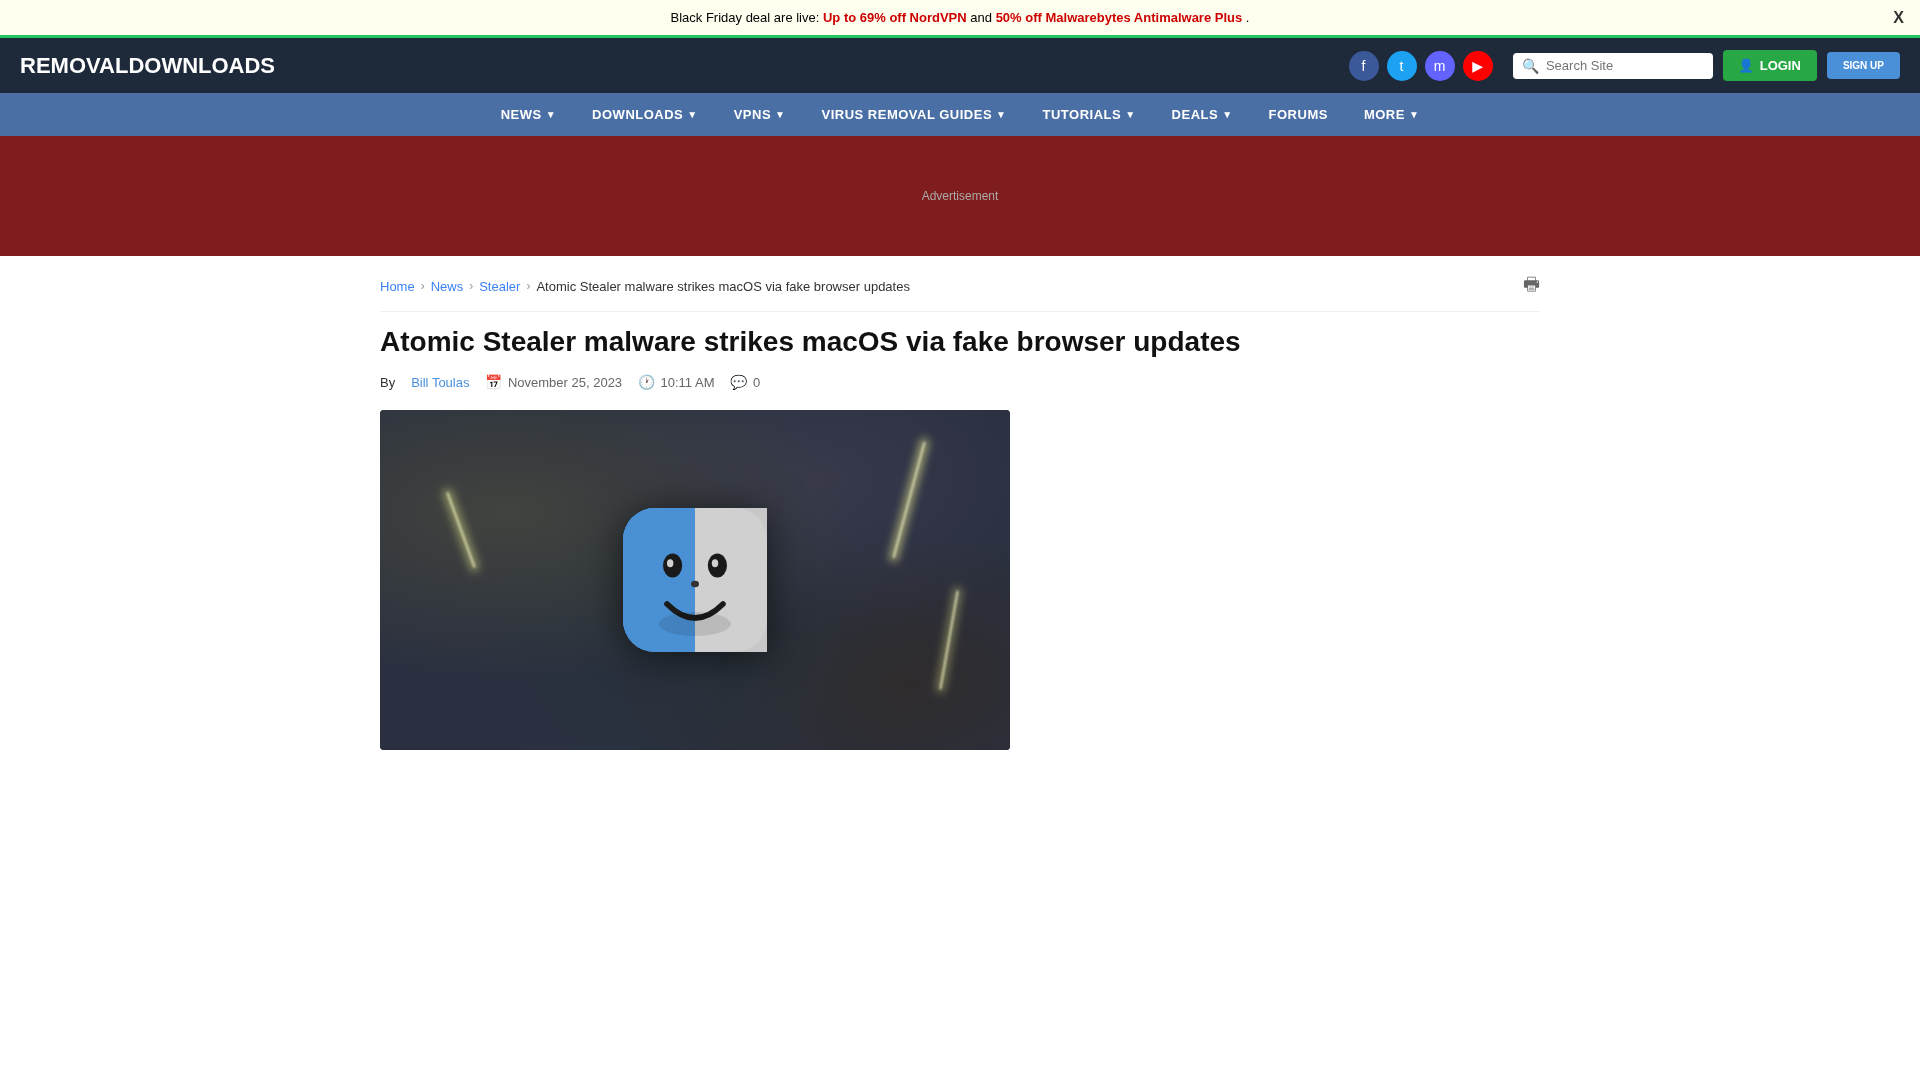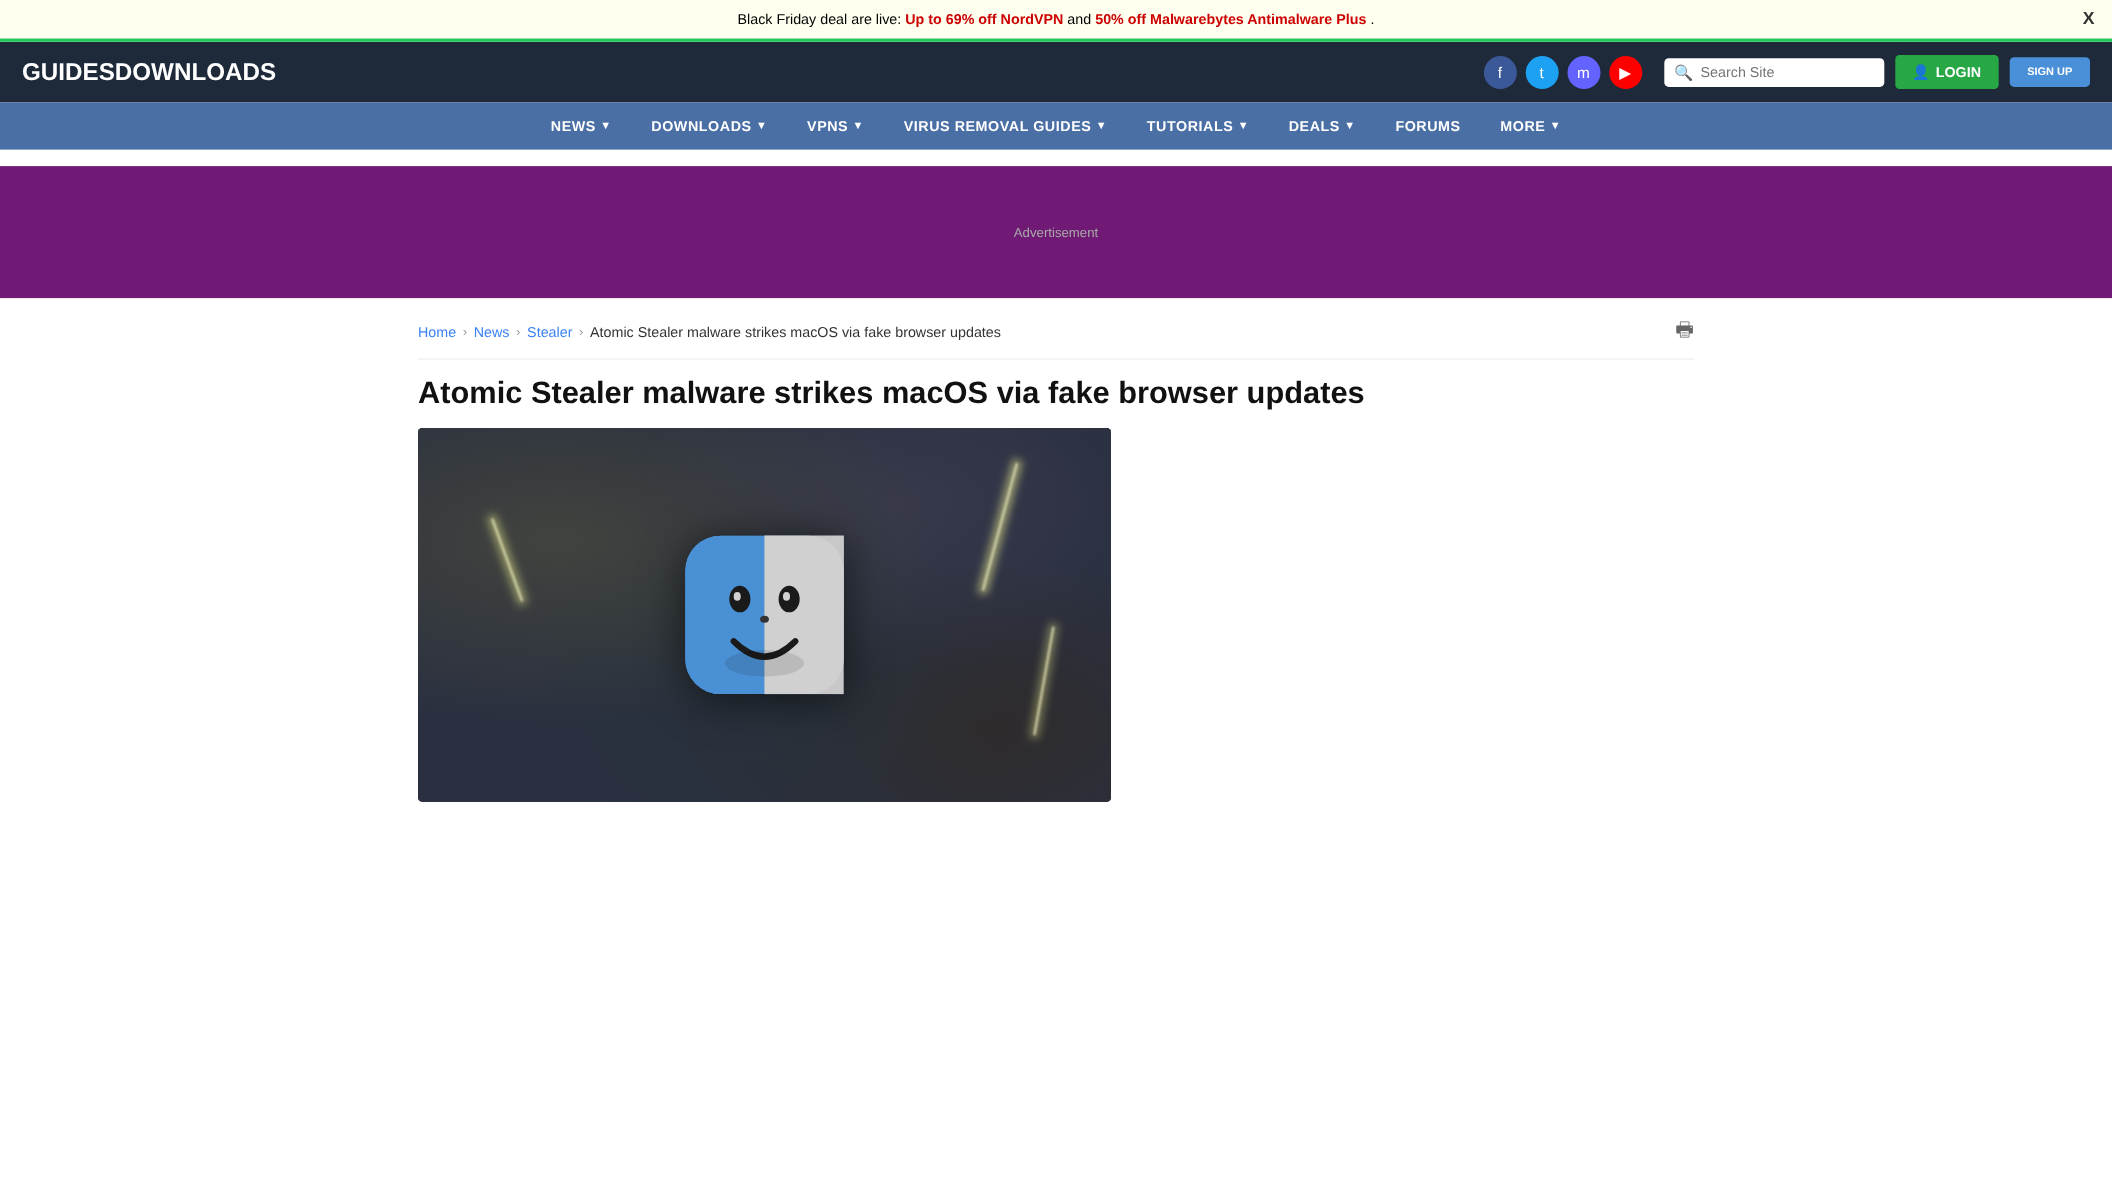--- a/index.html
+++ b/index.html
@@ -126,28 +126,27 @@
       letter-spacing: 0.5px;
       display: flex;
       align-items: center;
       gap: 4px;
       position: relative;
     }
     .nav-arrow { font-size: 10px; }
 
     
     #ad-space {
-      background: #701a75;
+      background: #7f1d1d;
       height: 120px;
       display: flex;
       align-items: center;
       justify-content: center;
       color: #aaa;
       font-size: 12px;
-      margin-top: 15px;
     }
 
     
     #content-wrapper {
       max-width: 1200px;
       margin: 0 auto;
       padding: 15px 20px;
     }
 
     
@@ -285,21 +284,21 @@
     <a href="#">Up to 69% off NordVPN</a>
     <span> and </span>
     <a href="#">50% off Malwarebytes Antimalware Plus</a>
     <span>.</span>
   </span>
   <span id="banner-close">X</span>
 </div>
 
 <div id="header">
   <div id="logo">
-    <span>GUIDES</span><span>DOWNLOADS</span>
+    <span>REMOVAL</span><span>DOWNLOADS</span>
   </div>
   <div id="header-right">
     <div id="social-icons">
       <div class="social-icon social-facebook">f</div>
       <div class="social-icon social-twitter">t</div>
       <div class="social-icon social-mastodon">m</div>
       <div class="social-icon social-youtube">▶</div>
     </div>
     <div id="search-box">
       <span id="search-icon-svg">🔍</span>
@@ -361,20 +360,36 @@
       <span class="breadcrumb-arrow">›</span>
       <a href="#" class="breadcrumb-link">Stealer</a>
       <span class="breadcrumb-arrow">›</span>
       <span class="breadcrumb-current">Atomic Stealer malware strikes macOS via fake browser updates</span>
     </div>
     <span id="print-icon">🖶</span>
   </div>
 
   <h1 id="article-title">Atomic Stealer malware strikes macOS via fake browser updates</h1>
 
+  <div id="article-meta">
+    <span id="author-by">By</span>
+    <a href="#" id="author-name">Bill Toulas</a>
+    <span class="meta-item">
+      <span class="meta-icon">📅</span>
+      <span>November 25, 2023</span>
+    </span>
+    <span class="meta-item">
+      <span class="meta-icon">🕐</span>
+      <span>10:11 AM</span>
+    </span>
+    <span class="meta-item">
+      <span class="meta-icon">💬</span>
+      <span id="comments-count">0</span>
+    </span>
+  </div>
 
   <div id="article-image-container">
     <div id="hero-image">
       <div class="storm-bg"></div>
       <div class="lightning lightning-1"></div>
       <div class="lightning lightning-2"></div>
       <div class="lightning lightning-3"></div>
 
       <div id="finder-icon">
         <svg class="finder-svg" viewBox="0 0 200 200" xmlns="http://www.w3.org/2000/svg">

